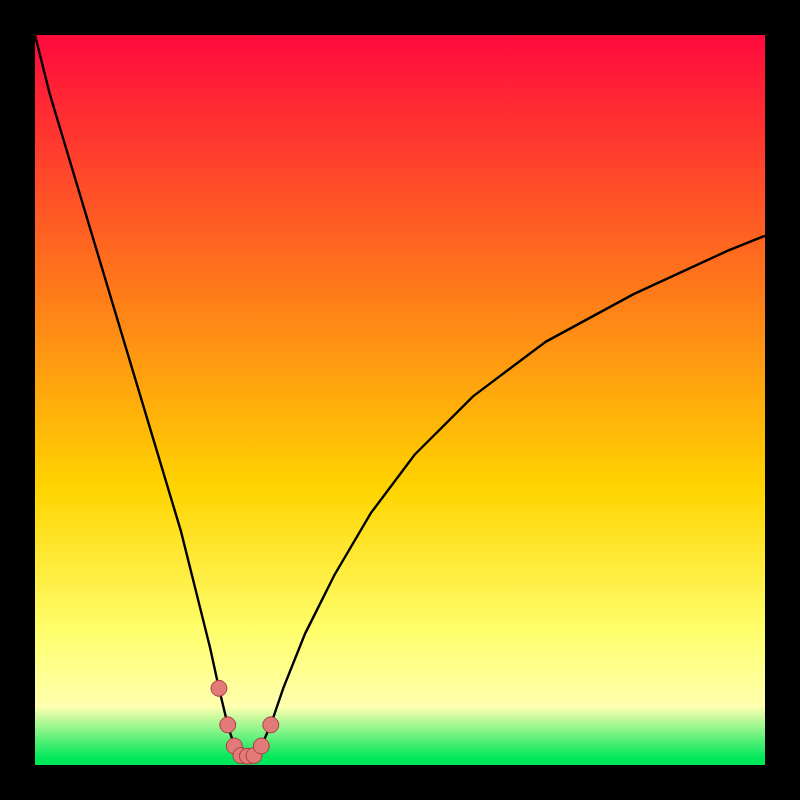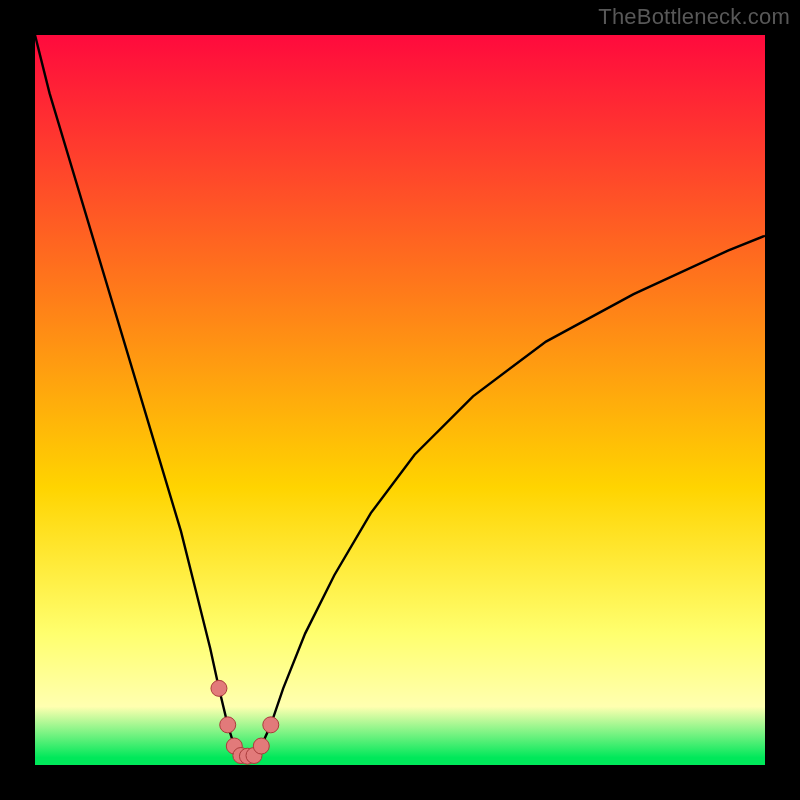--- a/index.html
+++ b/index.html
@@ -32,21 +32,20 @@
     top: 35px;
     width: 730px;
     height: 730px;
     display: block;
   }
 </style>
 </head>
 <body>
 
 <div class="outer">
-  <div class="watermark">TheBottleneck.com</div>
 
   <svg class="plot" viewBox="0 0 730 730" preserveAspectRatio="none">
     <defs>
       <linearGradient id="bgGrad" x1="0" y1="0" x2="0" y2="1">
           <stop offset="0%" stop-color="#ff0a3d"></stop>
           <stop offset="35%" stop-color="#ff7a1a"></stop>
           <stop offset="62%" stop-color="#ffd400"></stop>
           <stop offset="82%" stop-color="#ffff6e"></stop>
           <stop offset="92%" stop-color="#ffffb0"></stop>
           <stop offset="99%" stop-color="#00e85a"></stop>

